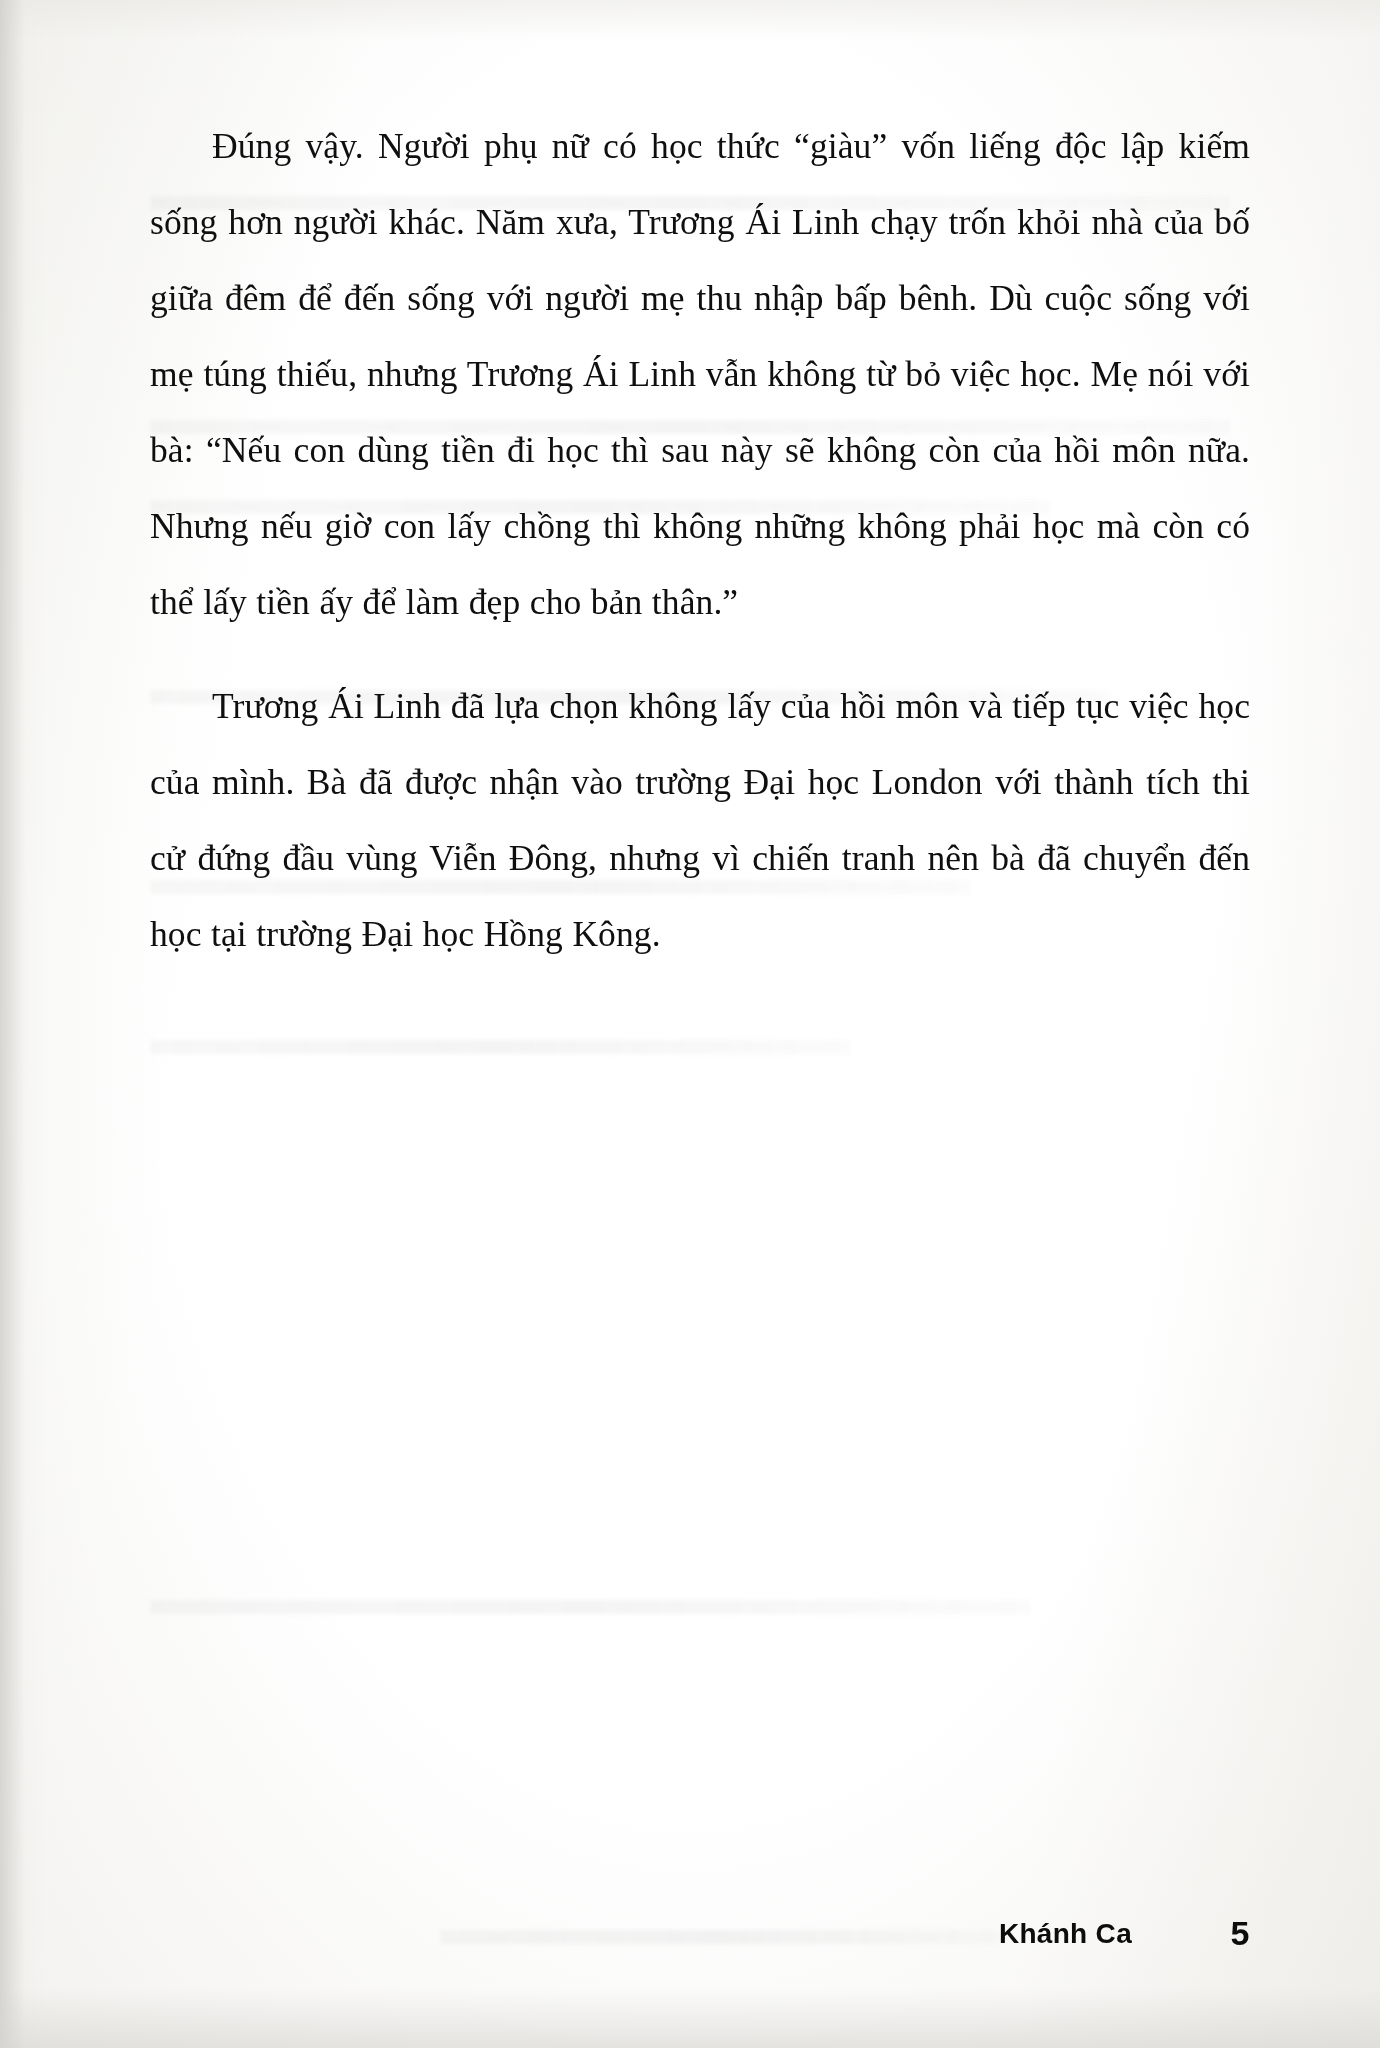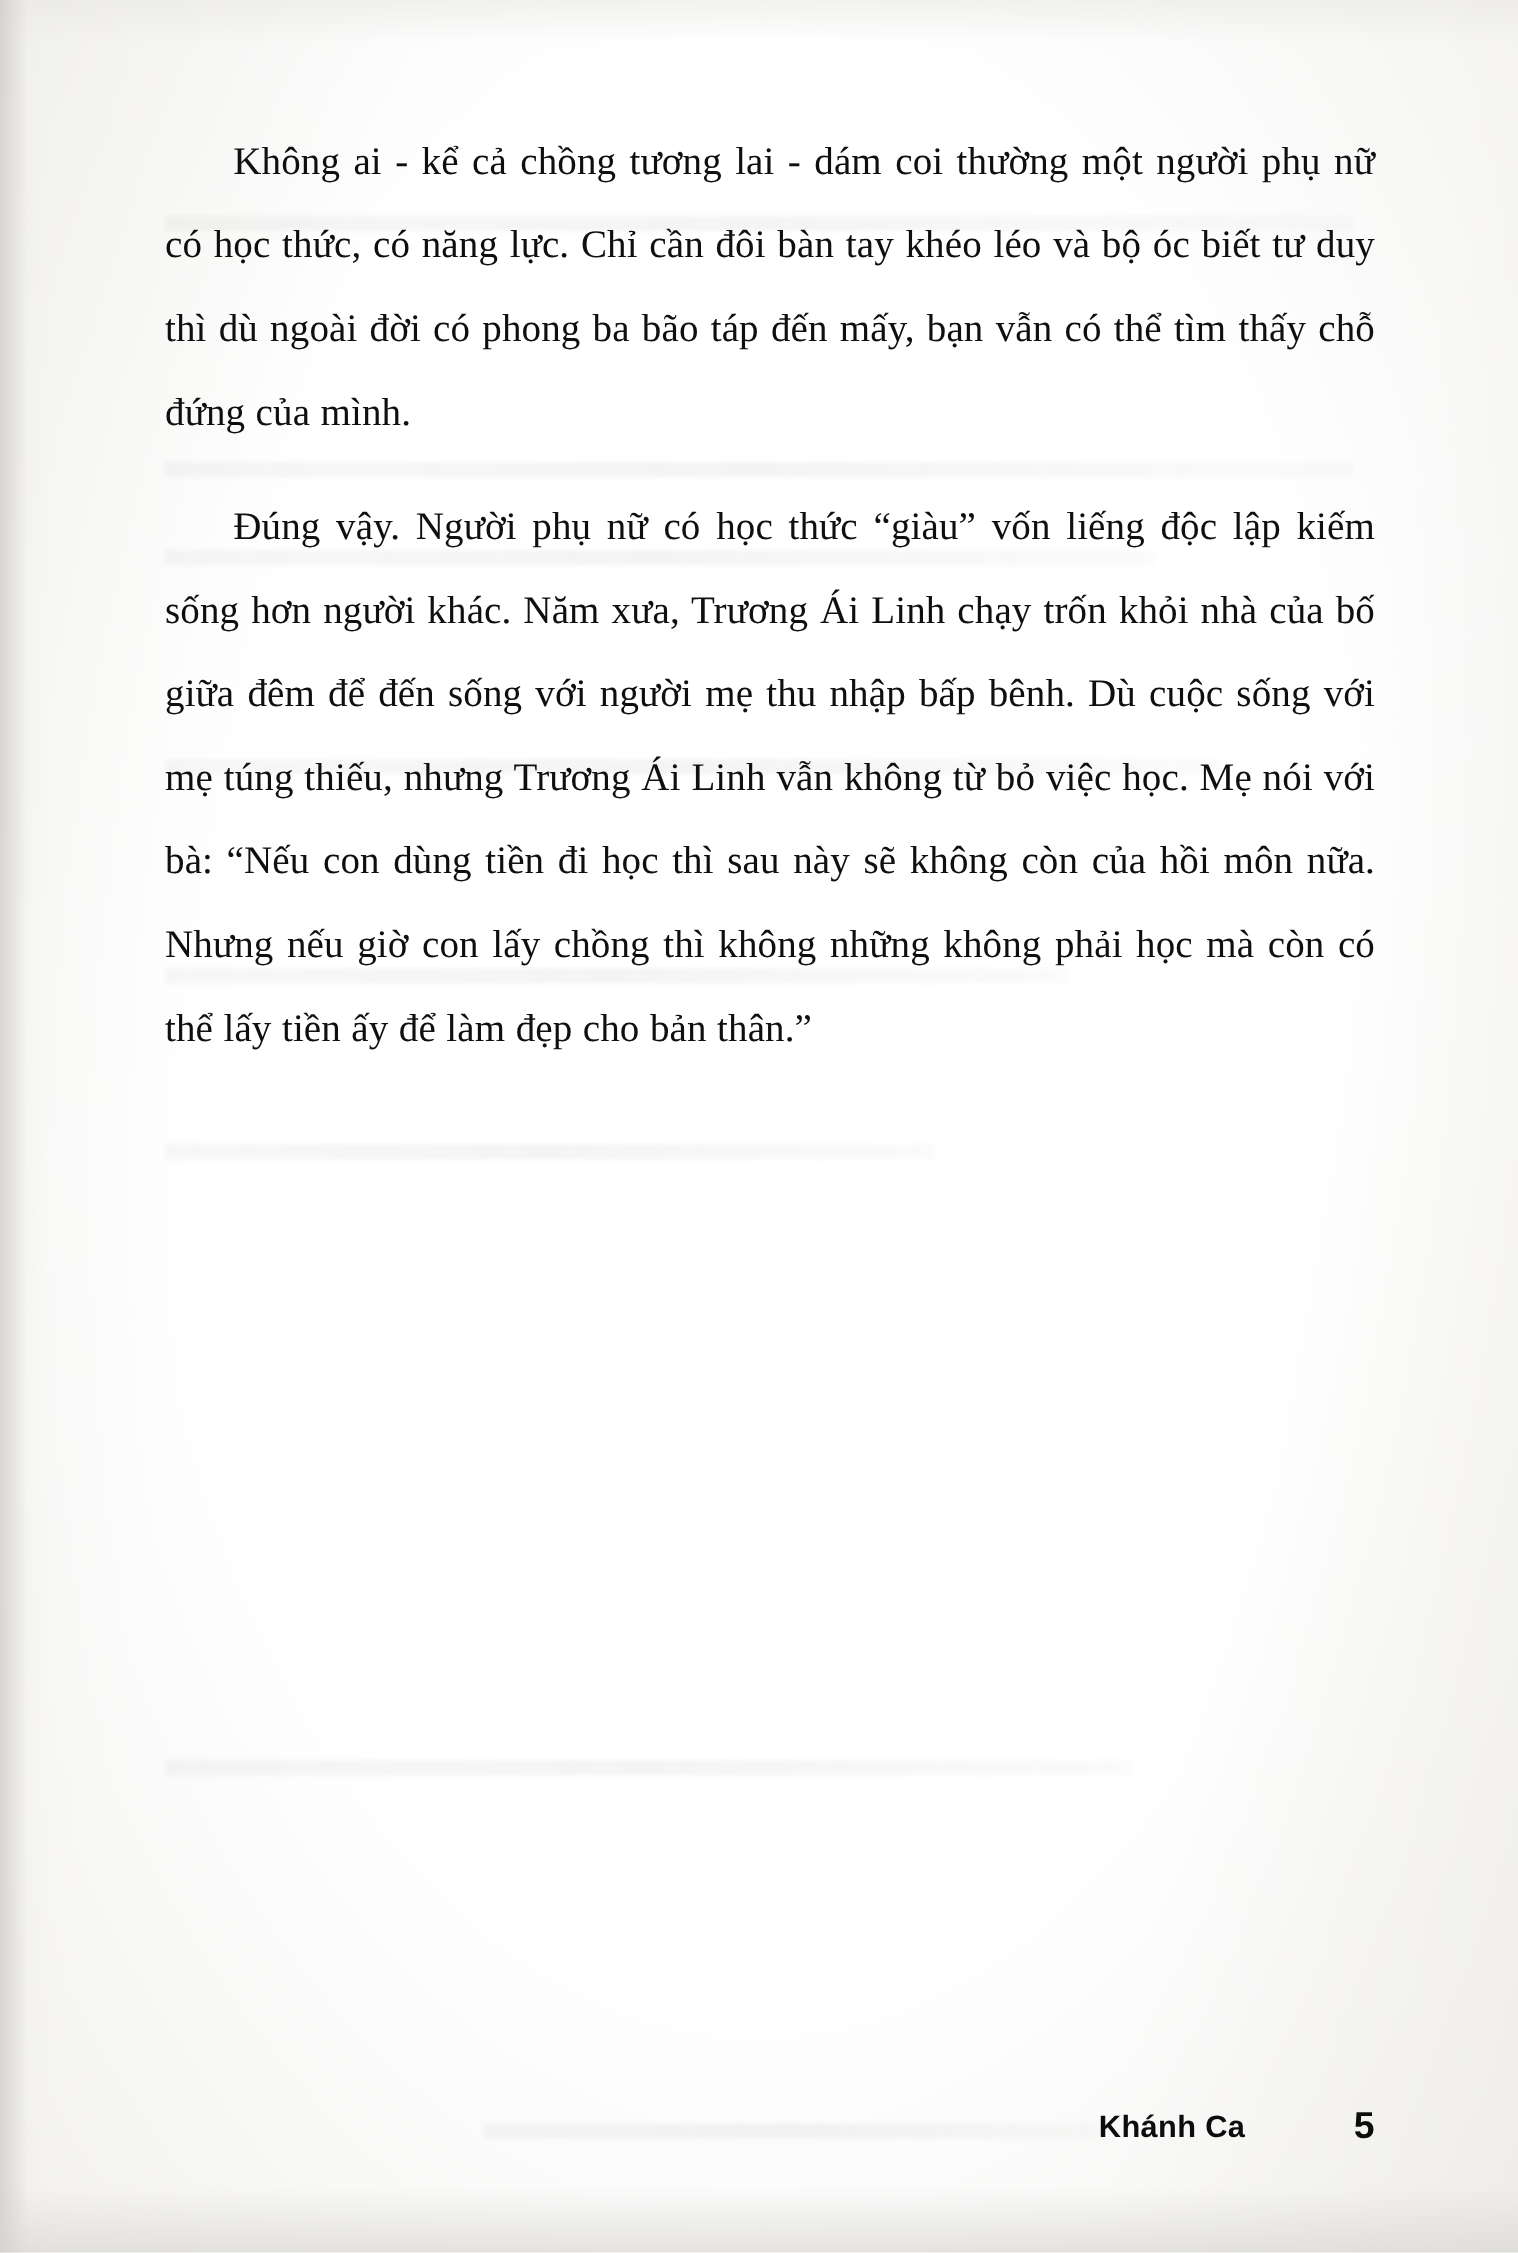--- a/index.html
+++ b/index.html
@@ -135,25 +135,25 @@
   <div class="ghost" style="top:690px; width:960px;"></div>
   <div class="ghost" style="top:880px; width:820px;"></div>
   <div class="ghost" style="top:1040px; width:700px;"></div>
   <div class="ghost" style="top:1600px; width:880px;"></div>
   <div class="ghost" style="top:1930px; width:560px; left:440px;"></div>
 
   <div class="textblock">
 
 
 
-    <p class="para">Không ai - kể cả chồng tương lai - dám coi thường một người phụ nữ có học thức, có năng lực. Chỉ cần đôi bàn tay khéo léo và bộ óc biết tư duy thì dù ngoài đời có phong ba bão táp đến mấy, bạn vẫn có thể tìm thấy chỗ đứng của mình.</p>
 
 
     <p class="para">Đúng vậy. Người phụ nữ có học thức “giàu” vốn liếng độc lập kiếm sống hơn người khác. Năm xưa, Trương Ái Linh chạy trốn khỏi nhà của bố giữa đêm để đến sống với người mẹ thu nhập bấp bênh. Dù cuộc sống với mẹ túng thiếu, nhưng Trương Ái Linh vẫn không từ bỏ việc học. Mẹ nói với bà: “Nếu con dùng tiền đi học thì sau này sẽ không còn của hồi môn nữa. Nhưng nếu giờ con lấy chồng thì không những không phải học mà còn có thể lấy tiền ấy để làm đẹp cho bản thân.”</p>
 
+    <p class="para">Trương Ái Linh đã lựa chọn không lấy của hồi môn và tiếp tục việc học của mình. Bà đã được nhận vào trường Đại học London với thành tích thi cử đứng đầu vùng Viễn Đông, nhưng vì chiến tranh nên bà đã chuyển đến học tại trường Đại học Hồng Kông.</p>
 
   </div>
 
   <div class="footer">
     <div class="footer-author">Khánh Ca</div>
     <div class="footer-pagenum">5</div>
   </div>
 </div>
 
 </body></html>

